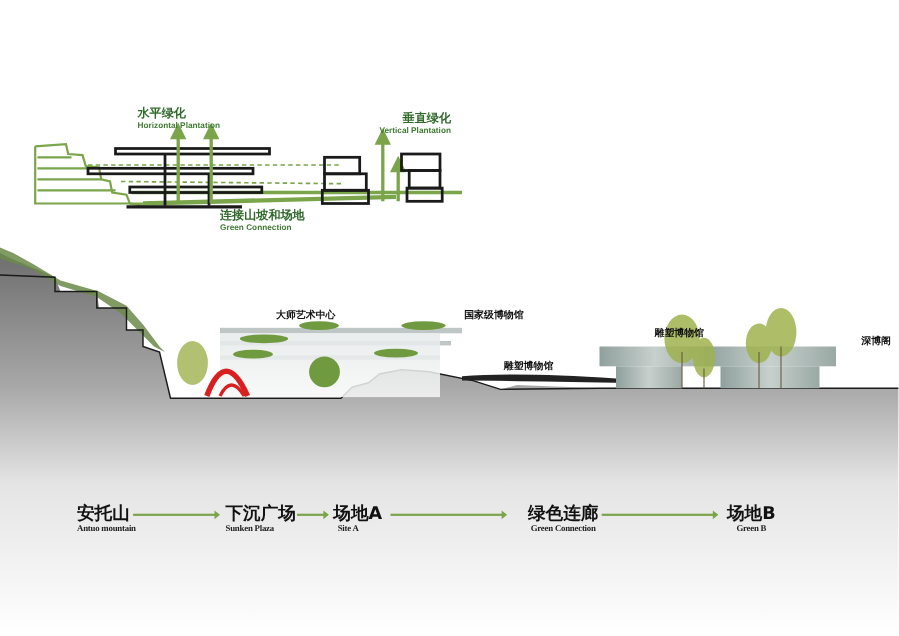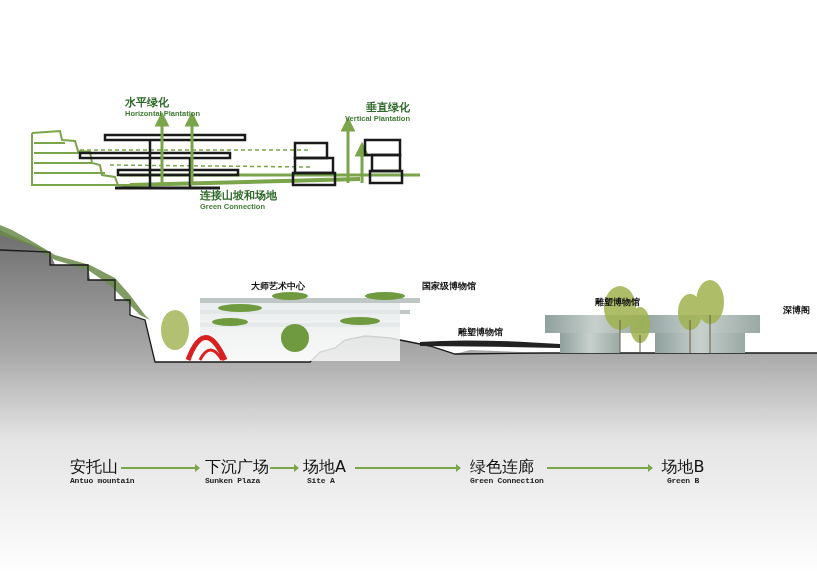--- a/index.html
+++ b/index.html
@@ -1,22 +1,22 @@
 <!DOCTYPE html>
 <html><head>
 <meta charset="utf-8">
 <style>
   html,body{margin:0;padding:0;}
   body{width:817px;height:578px;position:relative;overflow:hidden;background:#ffffff;font-family:"DejaVu Sans","Liberation Sans",sans-serif;}
   .abs{position:absolute;}
   .cn-green{color:#2f6a2a;font-weight:bold;font-size:11px;line-height:12px;white-space:nowrap;}
   .en-green{color:#3f7a33;font-weight:bold;font-size:7.5px;line-height:9px;white-space:nowrap;font-family:"Liberation Sans",sans-serif;}
   .cn-label{color:#111;font-weight:bold;font-size:9px;white-space:nowrap;margin-left:48px;}
-  .flow-cn{color:#111;font-size:16px;font-weight:normal;white-space:nowrap;line-height:18px;}
-  .flow-en{color:#222;font-size:8px;font-weight:bold;white-space:nowrap;font-family:Liberation Mono, monospace;letter-spacing:-0.2px;}
+  .flow-cn{color:#111;font-size:16px;font-weight:bold;white-space:nowrap;line-height:18px;}
+  .flow-en{color:#222;font-size:8px;font-weight:bold;white-space:nowrap;font-family:Liberation Serif, serif;letter-spacing:-0.2px;}
   .arrow{height:2px;background:#7aa54a;}
   .arrow::after{content:"";position:absolute;right:-4px;top:-3px;border-left:5px solid #7aa54a;border-top:4px solid transparent;border-bottom:4px solid transparent;}
 </style>
 </head>
 <body>
 
 <div class="abs" style="left:20px;top:95px;width:400px;height:120px;">
   <svg width="400" height="120" viewBox="0 0 400 120">
 
     <g stroke="#7aa54a" stroke-width="2" fill="none">
@@ -146,21 +146,21 @@
 <div class="abs" style="left:205px;top:458px;">
   <div class="flow-cn">下沉广场</div>
   <div class="flow-en">Sunken Plaza</div>
 </div>
 <div class="abs arrow" style="left:270px;top:467px;width:25px;"></div>
 <div class="abs" style="left:303px;top:458px;">
   <div class="flow-cn">场地A</div>
   <div class="flow-en" style="padding-left:4px;">Site A</div>
 </div>
 <div class="abs arrow" style="left:355px;top:467px;width:102px;"></div>
-<div class="abs" style="left:470px;top:458px;width:84px;">
+<div class="abs" style="left:470px;top:458px;text-align:center;width:84px;">
   <div class="flow-cn">绿色连廊</div>
   <div class="flow-en">Green Connection</div>
 </div>
 <div class="abs arrow" style="left:547px;top:467px;width:102px;"></div>
 <div class="abs" style="left:660px;top:458px;text-align:center;width:46px;">
   <div class="flow-cn">场地B</div>
   <div class="flow-en">Green B</div>
 </div>
 
 </body></html>

